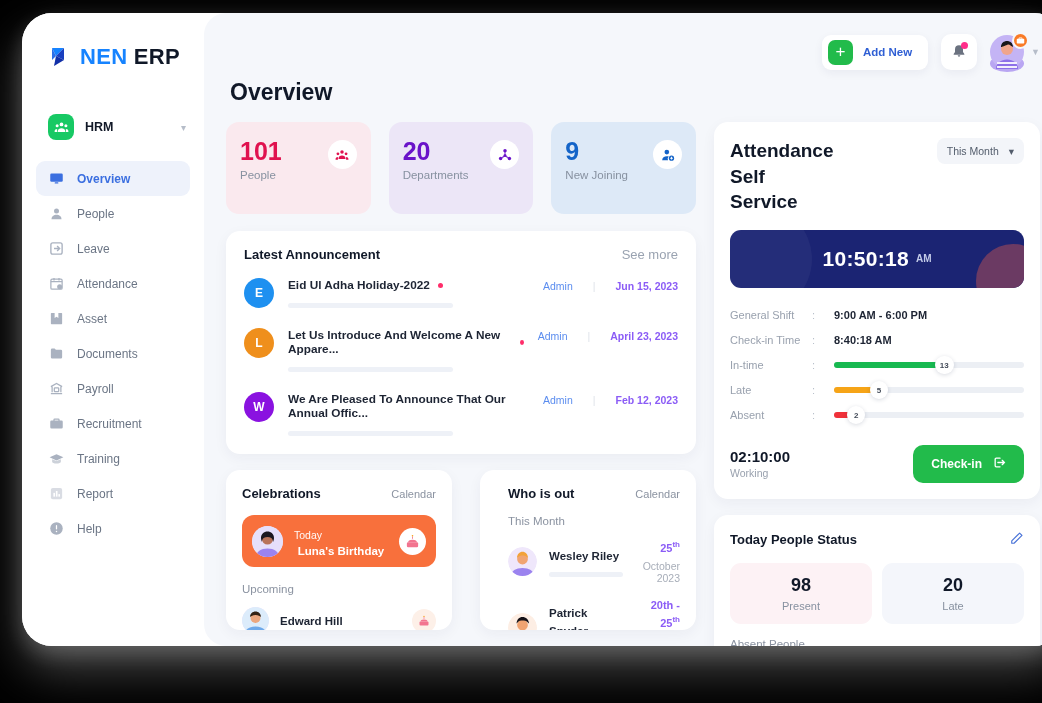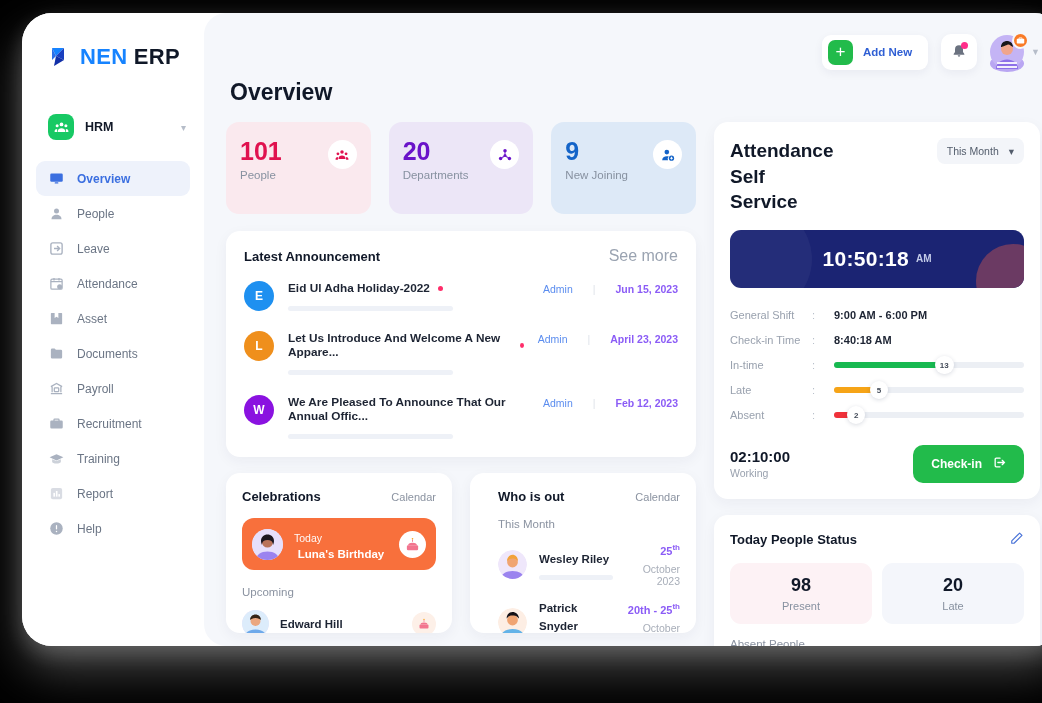--- a/index.html
+++ b/index.html
@@ -110,37 +110,37 @@
   .stat-ico {
     width: 29px; height: 29px; border-radius: 50%; background: #fff;
     display:flex;align-items:center;justify-content:center; margin-top: 2px;
   }
 
   .card { background:#fff; border-radius: 14px; box-shadow: 0 4px 14px rgba(30,40,80,.05); }
 
   .ann { margin-top: 17px; padding: 16px 18px 14px 18px; }
   .card-head { display:flex; align-items:center; justify-content:space-between; }
   .card-title { font-size: 13px; font-weight: 700; color: #101828; }
-  .see-more { font-size: 16px; color: #9aa3b1; cursor: pointer; margin-left: 28px; }
+  .see-more { font-size: 13px; color: #9aa3b1; cursor: pointer; margin-left: 28px; }
   .ann-row { display:flex; align-items:flex-start; gap: 14px; padding: 16px 0 4px 0; }
   .ann-av {
     width: 30px; height: 30px; border-radius: 50%; flex:0 0 30px;
     color:#fff; font-size: 12px; font-weight:700; display:flex;align-items:center;justify-content:center;
   }
   .ann-body { flex: 1; }
   .ann-title-line { display:flex; align-items:center; gap: 8px; }
   .ann-title { font-size: 11.8px; font-weight: 700; color: #1d2433; }
   .ann-dot { width:5px;height:5px;border-radius:50%;background:#ff2d6a; }
   .ann-bar { height: 5px; width: 165px; background:#eef1f7; border-radius: 4px; margin-top: 11px; }
   .ann-meta { display:flex; align-items:center; gap:20px; font-size: 10.5px; padding-top:2px; }
   .ann-admin { color:#5b8def; }
   .ann-sep { color:#dfe3ea; }
   .ann-date { color:#8b5cf6;font-weight:bold; }
 
-  .row2 { display:flex; gap: 18px; margin-top: 16px; }
+  .row2 { display:flex; gap: 28px; margin-top: 16px; }
   .celeb { flex: 0 0 226px; padding: 16px 16px 10px 16px; height: 160px; overflow: hidden;}
   .whoout { flex: 1; padding: 16px 16px 10px 28px; height: 160px; overflow: hidden;}
   .link { font-size: 11px; color: #8b93a1; cursor: pointer; }
   .celeb-card {
     margin-top: 14px; background: #f8703c; border-radius: 12px;
     height: 52px; display:flex; align-items:center; gap:11px; padding: 0 10px;
   }
   .celeb-av { width:31px;height:31px;border-radius:50%;background:#e9e3fb;overflow:hidden;position:relative;flex:0 0 31px;}
   .celeb-txt { flex:1; color:#fff; }
   .celeb-today { font-size: 10.5px; opacity:.95; }

